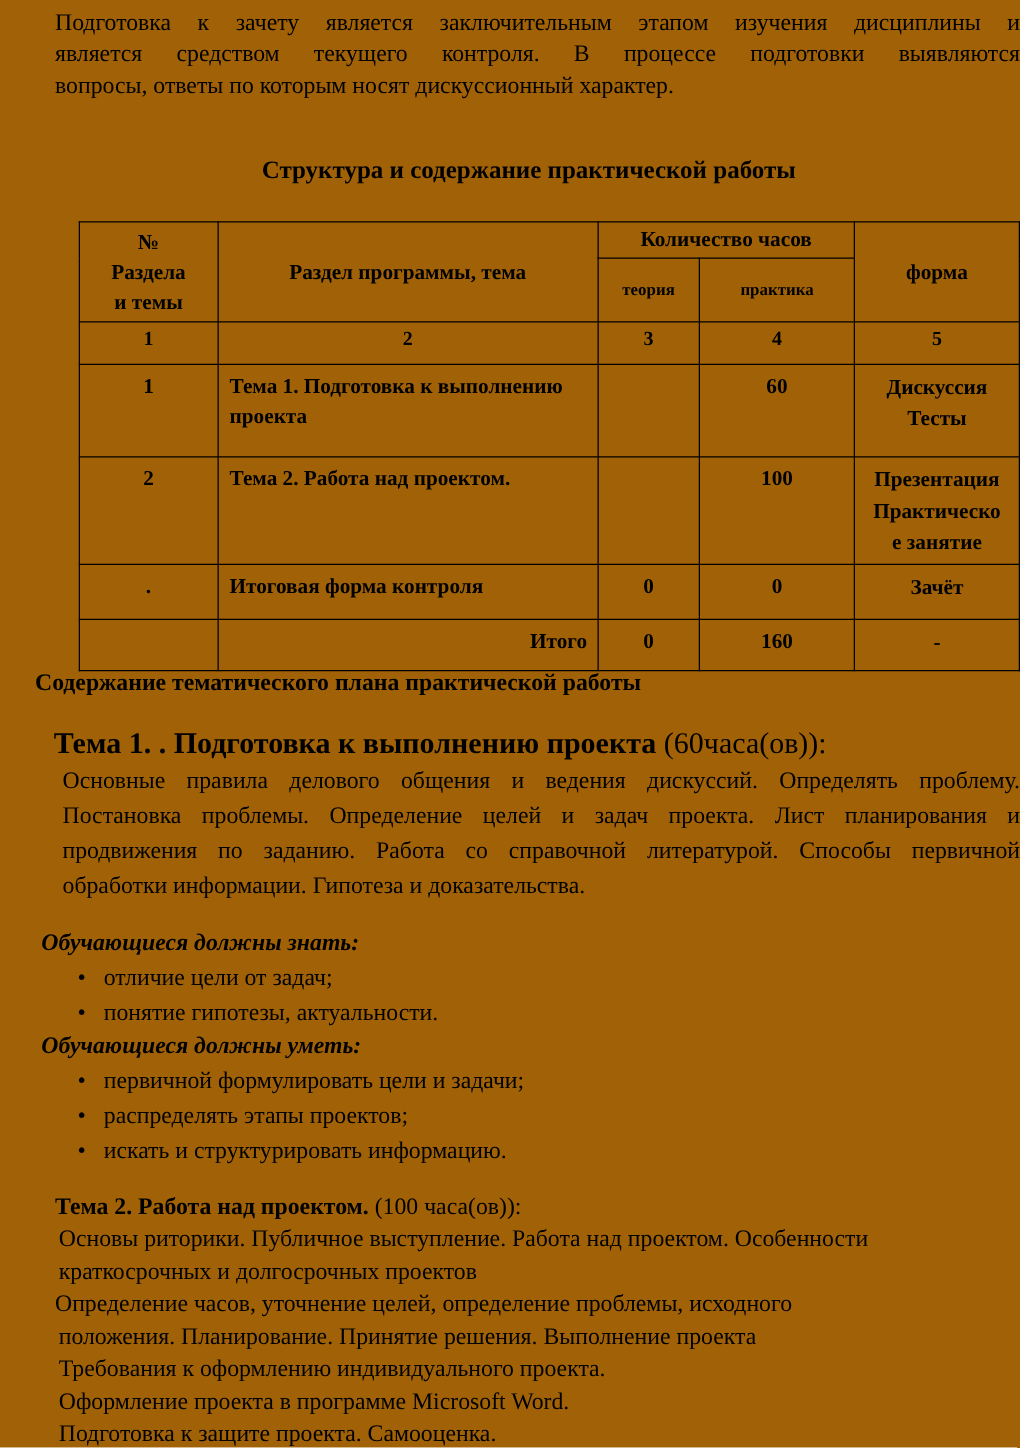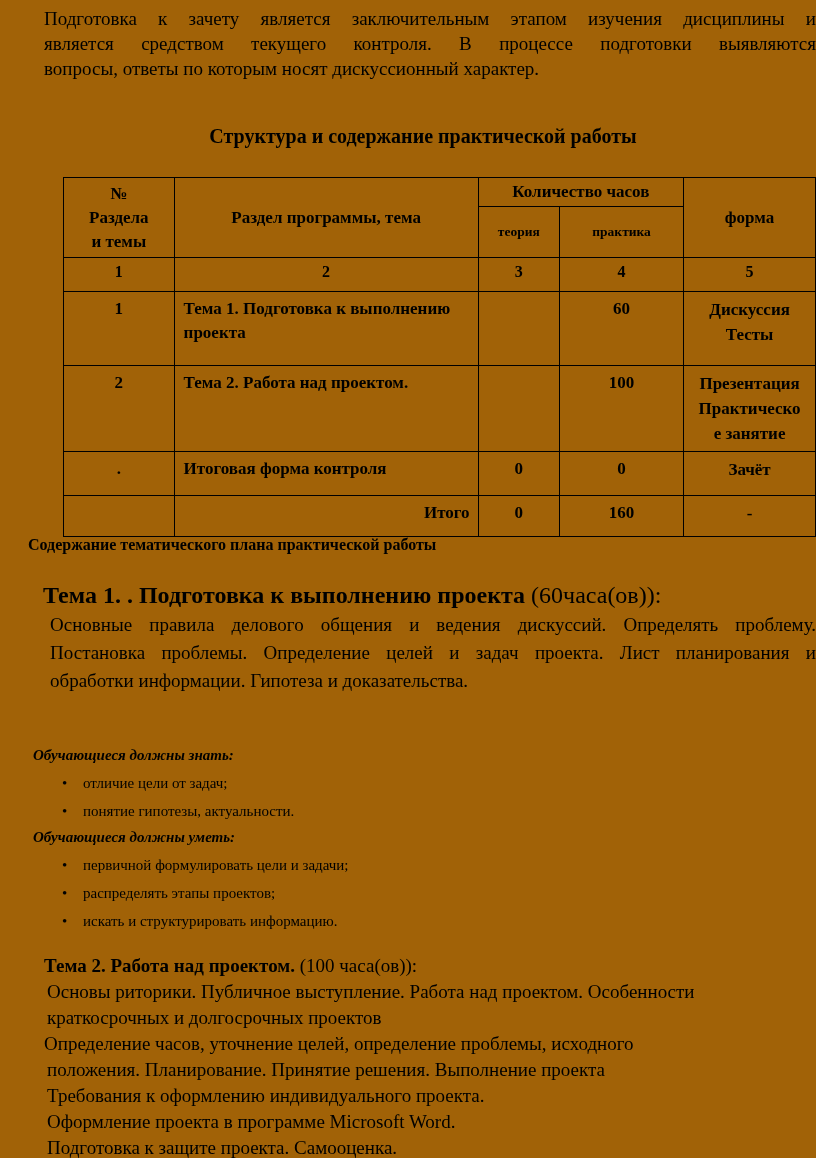--- a/index.html
+++ b/index.html
@@ -27,27 +27,27 @@
   .sub-header{height:46px;font-size:13.5px;vertical-align:middle;}
   .numrow td{height:29px;font-size:16px;line-height:24px;}
   .topic{ text-align:left;padding-left:9px;}
   .form-cell{white-space:pre-line;line-height:25px;}
   .row-t1 td{height:66px;padding-top:5px;}
   .row-t2 td{height:78px;padding-top:5px;}
   .row-fin td{height:36px;padding-top:5px;}
   .row-sum td{height:33px;padding-top:5px;}
   .sum-label{text-align:right;padding-right:8px;}
   
-  .sec-heading{position:absolute;top:536px;left:28px;font-size:16px;font-weight:bold;}
+  .sec-heading{position:absolute;top:536px;left:28px;font-size:19px;font-weight:bold;}
   
   .t1-heading{position:absolute;top:582px;left:43px;font-size:24px;}
   .t1-para{position:absolute;top:611px;left:50px;width:766px;font-size:19px;line-height:28px;}
   b{font-weight:bold;}
   
-  .skills{position:absolute;left:33px;width:760px;font-size:15px;line-height:28px;}
+  .skills{position:absolute;left:33px;width:760px;font-size:19px;line-height:28px;}
   .skills-know{top:741px;}
   .skills-can{top:823px;}
   .skill-head{font-weight:bold;font-style:italic;}
   .bullet-item{display:flex;padding-left:29px;}
   .dot{width:21px;flex:0 0 21px;}
   
   .t2-block{position:absolute;top:953px;left:44px;width:772px;font-size:19px;line-height:26px;}
   .t2-line{padding-left:3px;}
 </style>
 </head>
@@ -120,20 +120,21 @@
       </table>
   </div>
 
   <div class="sec-heading">Содержание тематического плана практической работы</div>
 
   <div class="t1-heading"><b>Тема 1. . Подготовка к выполнению проекта</b><span> (60часа(ов)):</span></div>
 
   <div class="t1-para">
     <div class="jline">Основные правила делового общения и ведения дискуссий. Определять проблему.</div>
     <div class="jline">Постановка проблемы. Определение целей и задач проекта. Лист планирования и</div>
+    <div class="jline">продвижения по заданию. Работа со справочной литературой. Способы первичной</div>
     <div class="nline">обработки информации. Гипотеза и доказательства.</div>
   </div>
 
   <div class="skills skills-know">
     <div class="skill-head">Обучающиеся должны знать:</div>
     <div class="bullet-item">
       <span class="dot">•</span>
       <span>отличие цели от задач;</span>
     </div>
     <div class="bullet-item">

